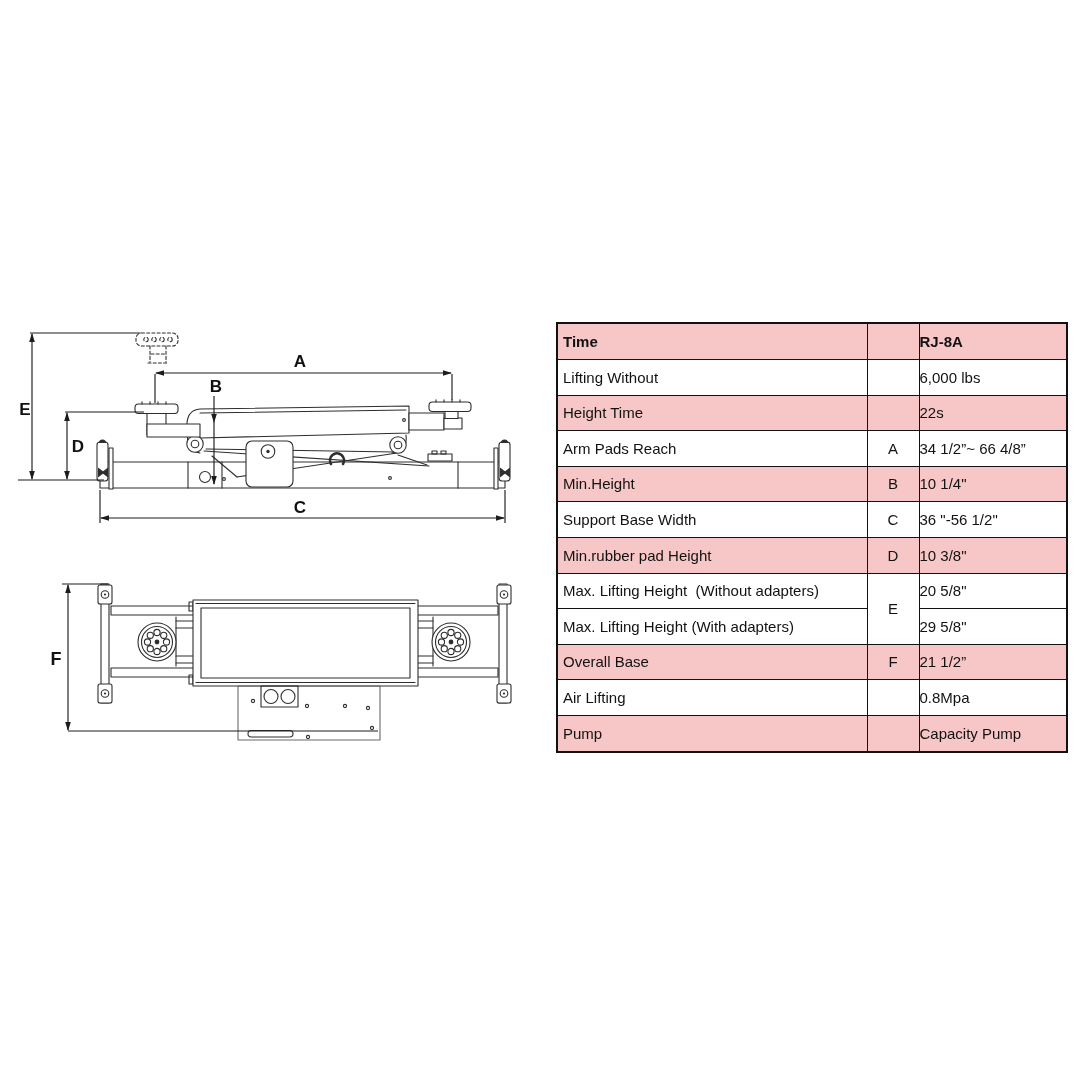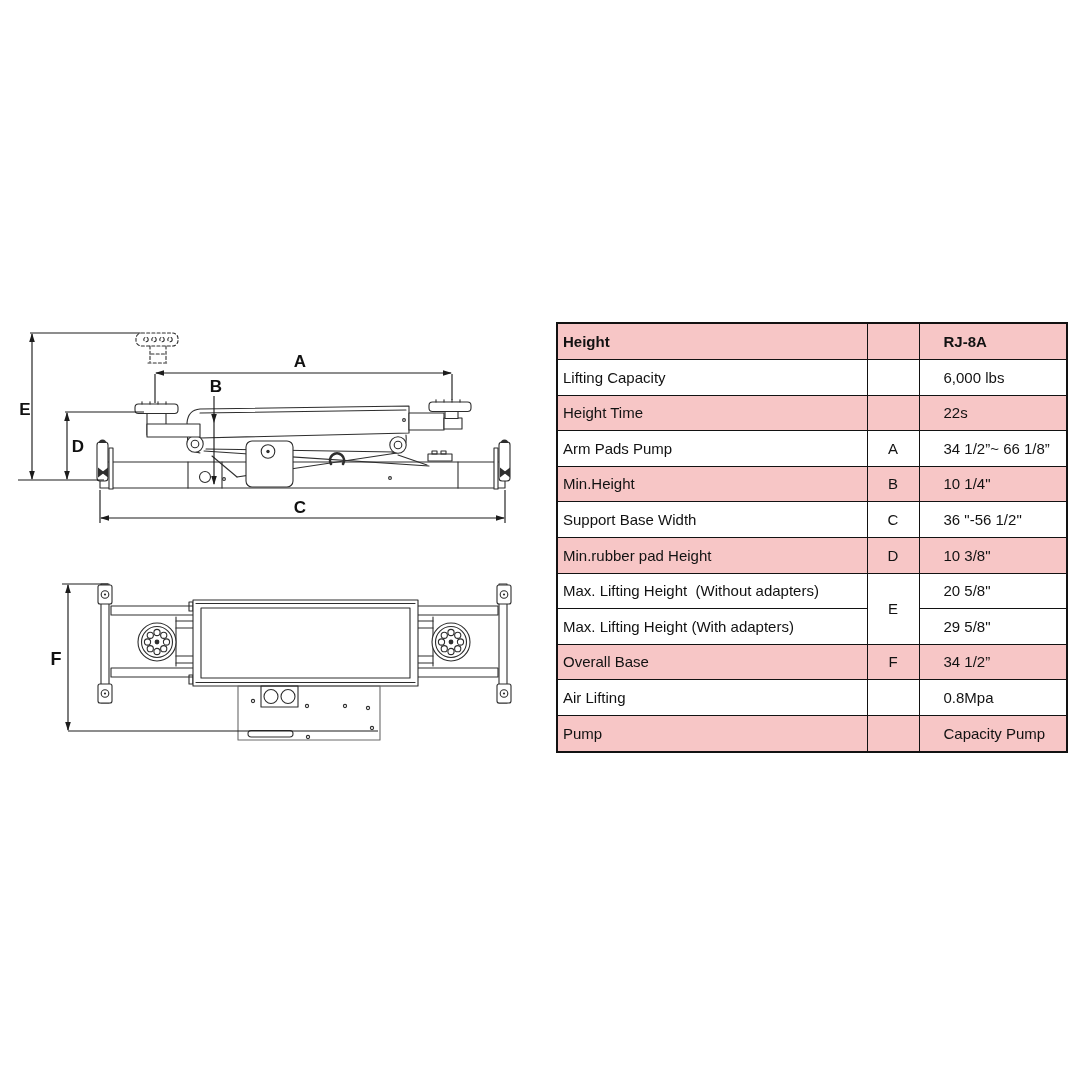--- a/index.html
+++ b/index.html
@@ -17,21 +17,21 @@
   .dimhead{fill:#1c1c1c;stroke:none;}
   .dimlabel{fill:#111;font-family:"Liberation Sans",sans-serif;font-size:17px;font-weight:600;}
   .dimlabel.big{font-size:18px;font-weight:700;}
 
   
   table.spec{position:absolute;left:556px;top:322px;width:510px;height:431px;
     border-collapse:collapse;table-layout:fixed;border:2.2px solid #121212;background:#fff;}
   table.spec td{border:1.5px solid #121212;font-size:15px;color:#121212;
     padding:0 2px 0 5px;vertical-align:middle;white-space:pre-wrap;overflow:hidden;line-height:1.15;}
   table.spec td.c2{text-align:center;padding:0;}
-  table.spec td.c3{padding-left:24px;}
+  table.spec td.c3{padding-left:0;}
   table.spec tr.shaded td{background:#f7c6c6;}
   table.spec .bold{font-weight:bold;}
 </style>
 </head>
 <body>
 
 <div class="canvas">
 
   <svg class="drawing" width="540" height="480" viewBox="0 300 540 480">
     <defs>
@@ -251,38 +251,38 @@
   </svg>
 
   <table class="spec">
     <colgroup>
       <col style="width:310px">
       <col style="width:52px">
       <col style="width:148px">
     </colgroup>
     <tbody>
       <tr class="shaded">
-        <td class="c1 bold">Height</td>
+        <td class="c1 bold">Time</td>
         <td class="c2"></td>
         <td class="c3 bold">RJ-8A</td>
       </tr>
     <tr>
-          <td class="c1">Lifting Capacity</td>
+          <td class="c1">Lifting Without</td>
           <td class="c2"></td>
           <td class="c3">6,000 lbs</td>
         </tr>
         <tr class="shaded">
           <td class="c1">Height Time</td>
           <td class="c2"></td>
           <td class="c3">22s</td>
         </tr>
         <tr>
-          <td class="c1">Arm Pads Pump</td>
+          <td class="c1">Arm Pads Reach</td>
           <td class="c2">A</td>
-          <td class="c3">34 1/2”~ 66 1/8”</td>
+          <td class="c3">34 1/2”~ 66 4/8”</td>
         </tr>
         <tr class="shaded">
           <td class="c1">Min.Height</td>
           <td class="c2">B</td>
           <td class="c3">10 1/4"</td>
         </tr>
         <tr>
           <td class="c1">Support Base Width</td>
           <td class="c2">C</td>
           <td class="c3">36 "-56 1/2"</td>
@@ -297,21 +297,21 @@
           <td class="c2" rowspan="2">E</td>
           <td class="c3">20 5/8"</td>
         </tr>
         <tr>
           <td class="c1">Max. Lifting Height (With adapters)</td>
           <td class="c3">29 5/8"</td>
         </tr>
         <tr class="shaded">
           <td class="c1">Overall Base</td>
           <td class="c2">F</td>
-          <td class="c3">34 1/2”</td>
+          <td class="c3">21 1/2”</td>
         </tr>
         <tr>
           <td class="c1">Air Lifting</td>
           <td class="c2"></td>
           <td class="c3">0.8Mpa</td>
         </tr>
         <tr class="shaded">
           <td class="c1">Pump</td>
           <td class="c2"></td>
           <td class="c3">Capacity Pump</td>

